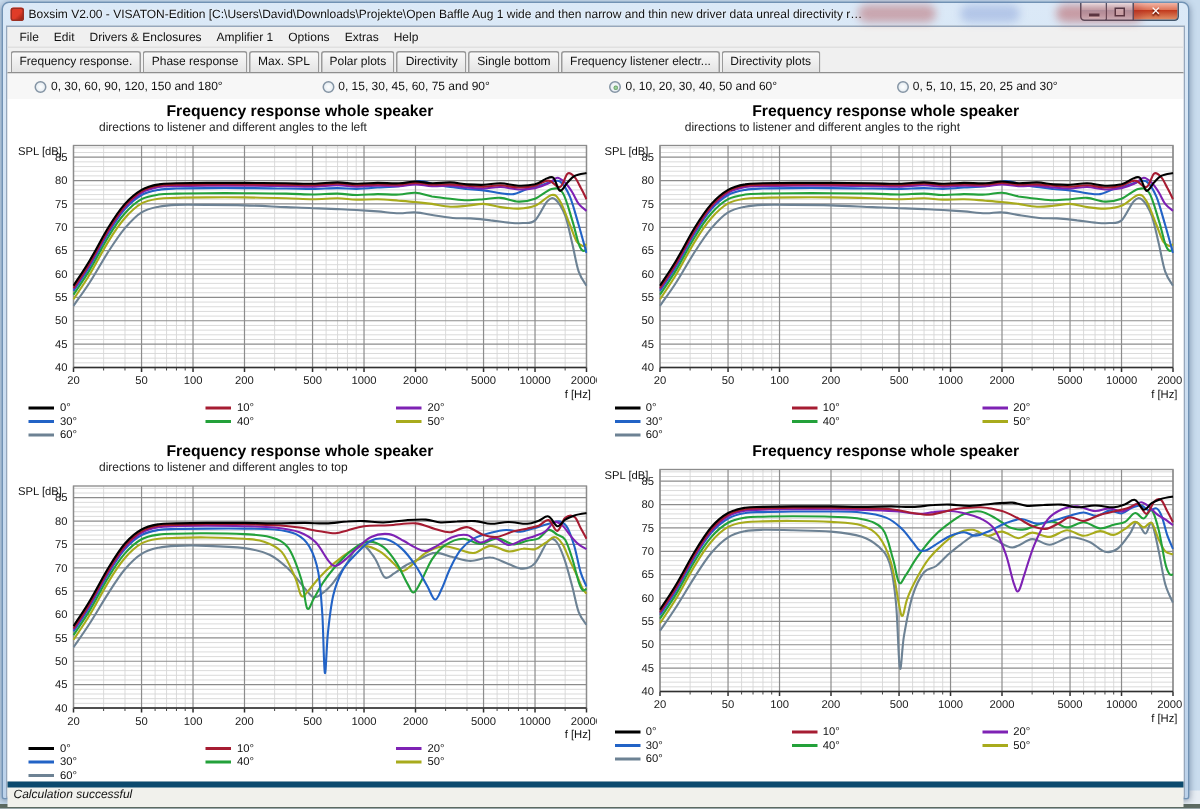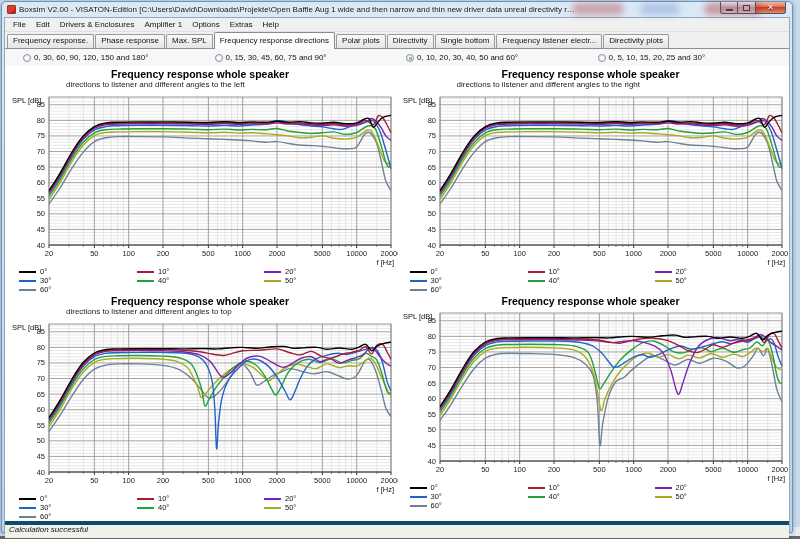--- a/index.html
+++ b/index.html
@@ -110,21 +110,20 @@
         <span class="menu-item">Drivers &amp; Enclosures</span>
         <span class="menu-item">Amplifier 1</span>
         <span class="menu-item">Options</span>
         <span class="menu-item">Extras</span>
         <span class="menu-item">Help</span>
       </div>
     <div class="tabbar" id="tabbar">
         <span class="tab">Frequency response.</span>
         <span class="tab">Phase response</span>
         <span class="tab">Max. SPL</span>
-        <span class="tab active">Frequency response directions</span>
         <span class="tab">Polar plots</span>
         <span class="tab">Directivity</span>
         <span class="tab">Single bottom</span>
         <span class="tab">Frequency listener electr...</span>
         <span class="tab">Directivity plots</span>
       </div>
     <div class="radiorow" id="radiorow">
         <div class="radio-option">
           <span class="radio-circle"></span>
           <span>0, 30, 60, 90, 120, 150 and 180°</span>

